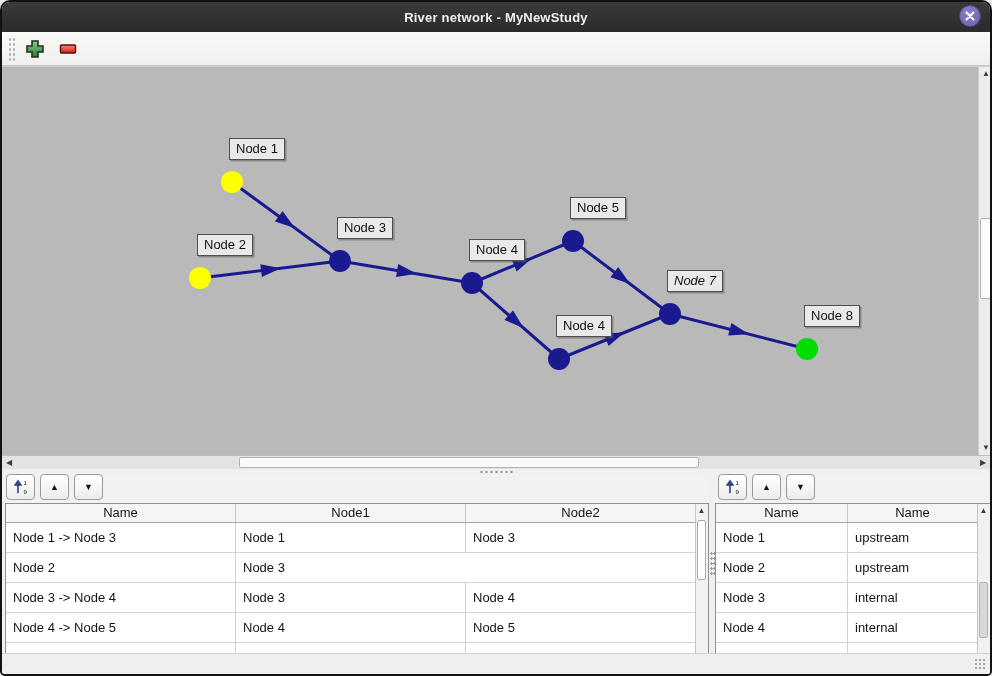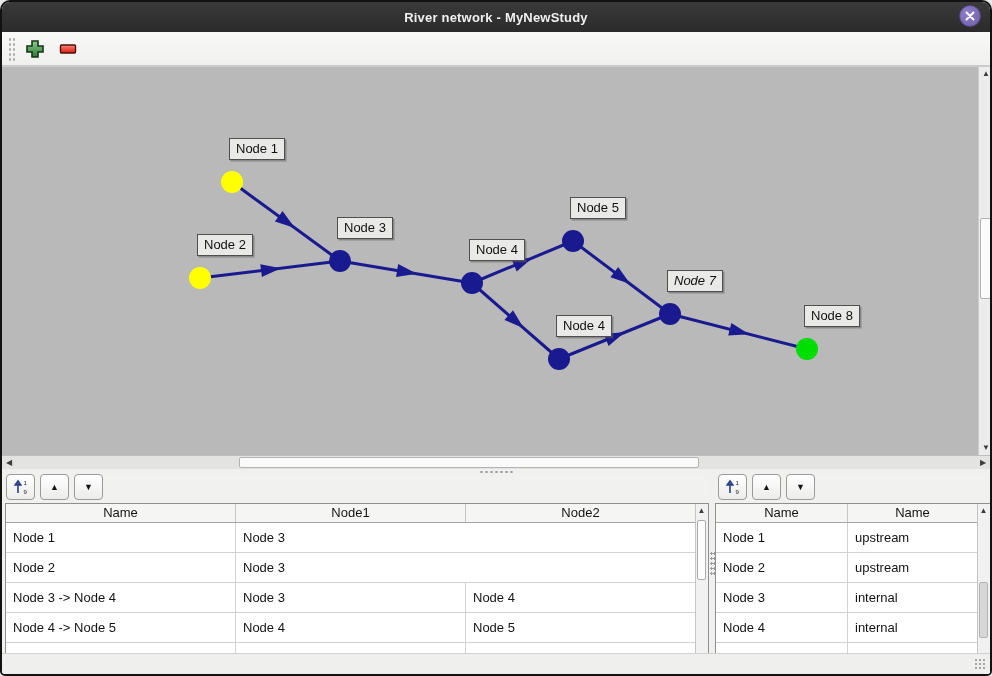--- a/index.html
+++ b/index.html
@@ -233,20 +233,21 @@
 
   <div class="tbl left">
     <div class="t-inner">
       <div class="t-head">
           <div class="th">Name</div>
           <div class="th">Node1</div>
           <div class="th">Node2</div>
         </div>
       <div class="t-body">
           <div class="tr">
+            <div class="td">Node 1 -&gt; Node 3</div>
             <div class="td">Node 1</div>
             <div class="td">Node 3</div>
           </div>
           <div class="tr">
             <div class="td">Node 2</div>
             <div class="td">Node 3</div>
           </div>
           <div class="tr">
             <div class="td">Node 3 -&gt; Node 4</div>
             <div class="td">Node 3</div>

